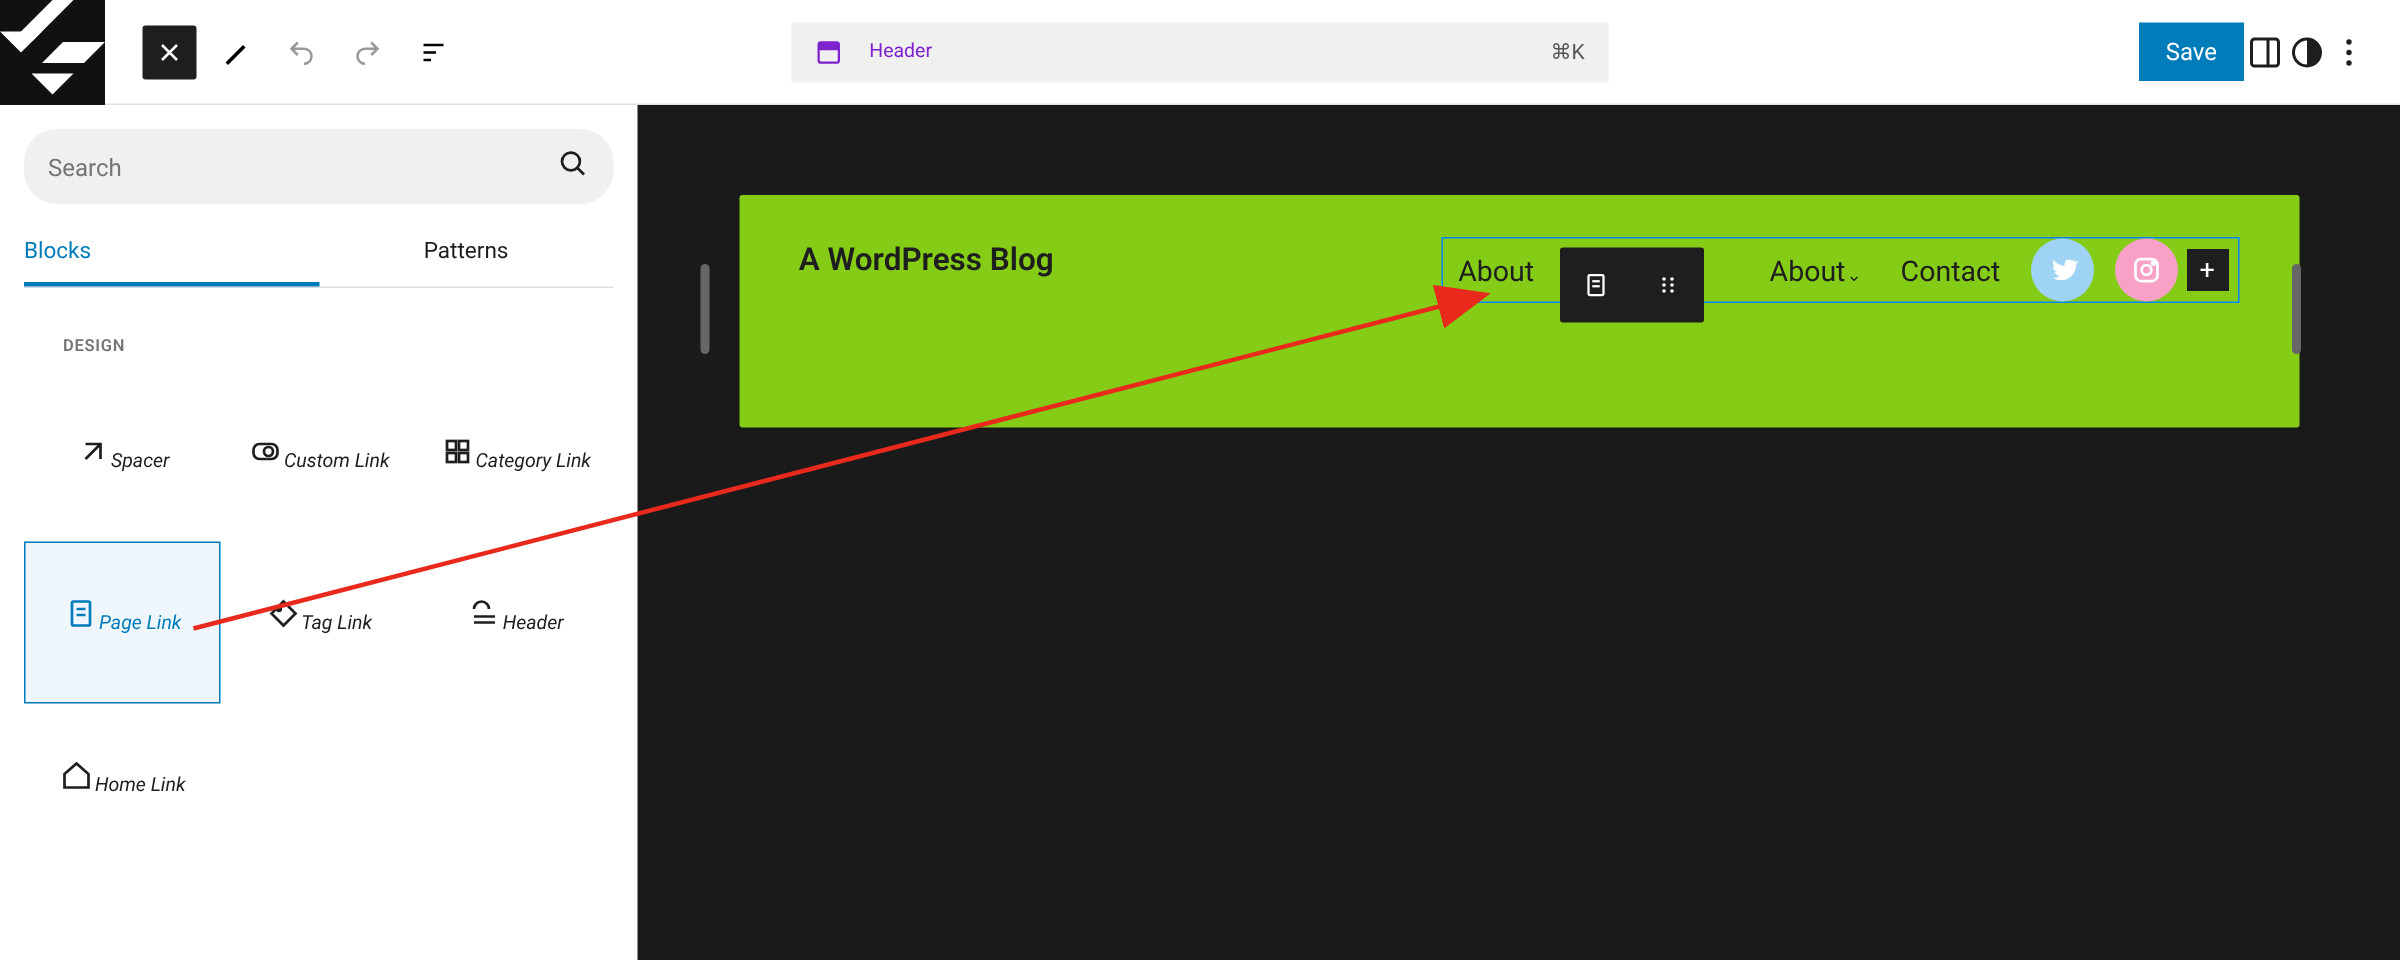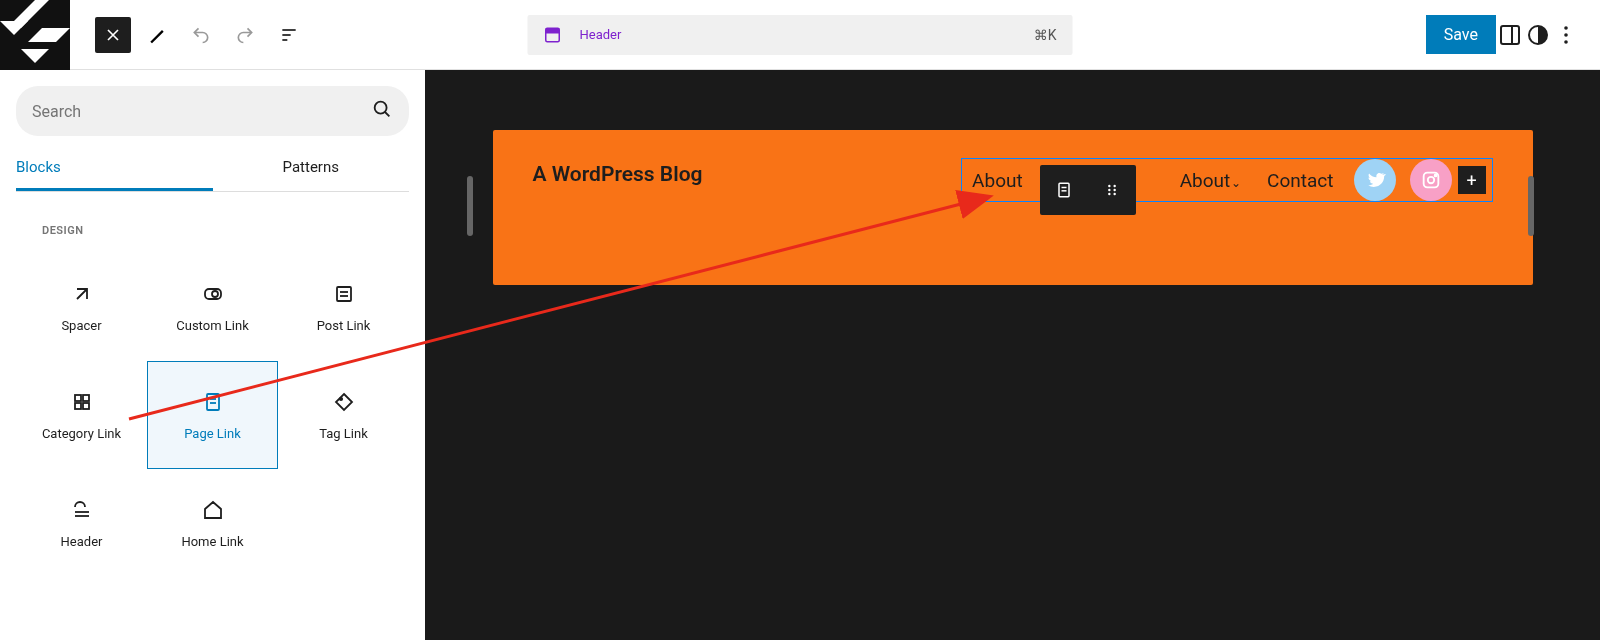--- a/index.html
+++ b/index.html
@@ -29,29 +29,29 @@
 .search-box input { border: none; background: transparent; outline: none; font-size: 16px; flex: 1; color: #757575; }
 .search-box .search-icon { color: #1e1e1e; }
 
 .tabs { display: flex; border-bottom: 1px solid #ddd; margin-bottom: 32px; }
 .tab { padding: 12px 0; font-size: 15px; color: #1e1e1e; cursor: pointer; width: 50%; text-align: center; }
 .tab.active { color: #007cba; border-bottom: 3px solid #007cba; text-align: left; }
 
 .section-label { font-size: 11px; color: #757575; font-weight: 600; letter-spacing: 0.5px; margin-bottom: 16px; padding-left: 26px; }
 
 .block-grid { display: grid; grid-template-columns: repeat(3, 1fr); gap: 0; }
-.block-item { display: flex; flex-direction: column; align-items: center; justify-content: center; height: 108px; cursor: pointer; border: 1px solid transparent; position: relative; }
+.block-item { display: flex; flex-direction: row; align-items: center; justify-content: center; height: 108px; cursor: pointer; border: 1px solid transparent; position: relative; font-style: italic; }
 .block-item.selected { border: 1px solid #007cba; background: #f0f7fc; }
 .block-item .bicon { width: 24px; height: 24px; margin-bottom: 12px; color: #1e1e1e; }
 .block-item.selected .bicon { color: #007cba; }
 .block-item .blabel { font-size: 13px; color: #1e1e1e; }
 .block-item.selected .blabel { color: #007cba; }
 
 .canvas { flex: 1; background: #1a1a1a; display: flex; flex-direction: column; align-items: center; padding-top: 60px; position: relative; }
-.header-block { background: #f97316; width: 1040px; min-height: 155px; border-radius: 2px; padding: 28px 40px 0 40px; display: flex; align-items: flex-start; position: relative; }
+.header-block { background: #84cc16; width: 1040px; min-height: 155px; border-radius: 2px; padding: 28px 40px 0 40px; display: flex; align-items: flex-start; position: relative; }
 .site-title { font-size: 21px; font-weight: 600; color: #1e1e1e; margin-top: 4px; }
 .nav-box { margin-left: auto; border: 1.5px solid #0a84ff; height: 44px; display: flex; align-items: center; padding: 0 6px 0 4px; gap: 14px; position: relative; }
 .nav-item { font-size: 19px; color: #1e1e1e; padding: 0 6px; }
 .insert-caret { width: 3px; height: 28px; background: #0a84ff; }
 .insert-popover { position: absolute; top: 6px; left: 78px; background: #1e1e1e; display: flex; gap: 0; padding: 0; border-radius: 2px; z-index: 20; }
 .insert-popover .p-btn { width: 48px; height: 50px; display: flex; align-items: center; justify-content: center; color: #fff; cursor: pointer; }
 .chev { font-size: 12px; margin-left: -4px; }
 .social { width: 42px; height: 42px; border-radius: 50%; display: flex; align-items: center; justify-content: center; }
 .twitter { background: #9fd3f5; color: #fff; }
 .instagram { background: #f8a0c6; color: #fff; }
@@ -160,28 +160,20 @@
               <path d="M7 17L17 7M7 7h10v10"></path>
             </svg></span>
         <span class="blabel">Spacer</span>
       </div>
       <div class="block-item">
         <span class="bicon"><svg viewBox="0 0 24 24" fill="none" stroke="currentColor" stroke-width="1.8">
               <rect x="4" y="7" width="16" height="10" rx="4"></rect>
               <circle cx="14" cy="12" r="3"></circle>
             </svg></span>
         <span class="blabel">Custom Link</span>
-      </div>
-      <div class="block-item">
-        <span class="bicon"><svg viewBox="0 0 24 24" fill="none" stroke="currentColor" stroke-width="1.8">
-              <rect x="5" y="5" width="14" height="14" rx="1"></rect>
-              <line x1="8" y1="10" x2="16" y2="10"></line>
-              <line x1="8" y1="14" x2="16" y2="14"></line>
-            </svg></span>
-        <span class="blabel">Post Link</span>
       </div>
       <div class="block-item">
         <span class="bicon"><svg viewBox="0 0 24 24" fill="none" stroke="currentColor" stroke-width="1.8">
               <rect x="5" y="5" width="6" height="6"></rect>
               <rect x="13" y="5" width="6" height="6"></rect>
               <rect x="5" y="13" width="6" height="6"></rect>
               <rect x="13" y="13" width="6" height="6"></rect>
             </svg></span>
         <span class="blabel">Category Link</span>
       </div>

